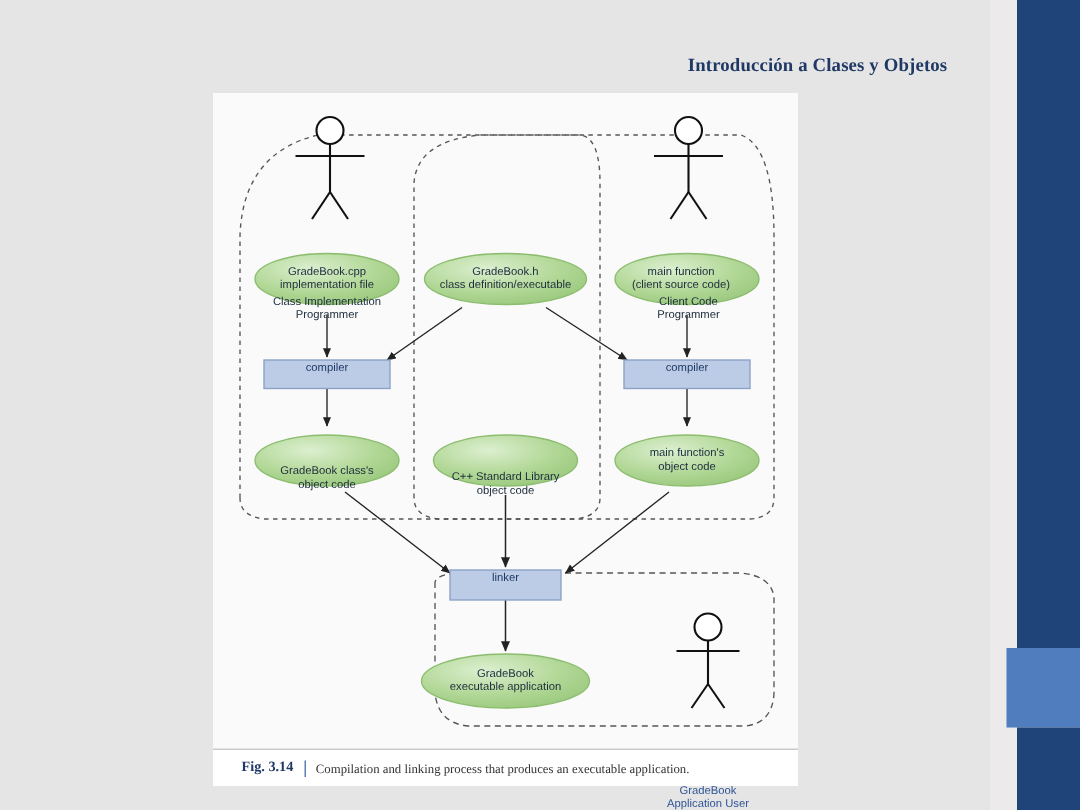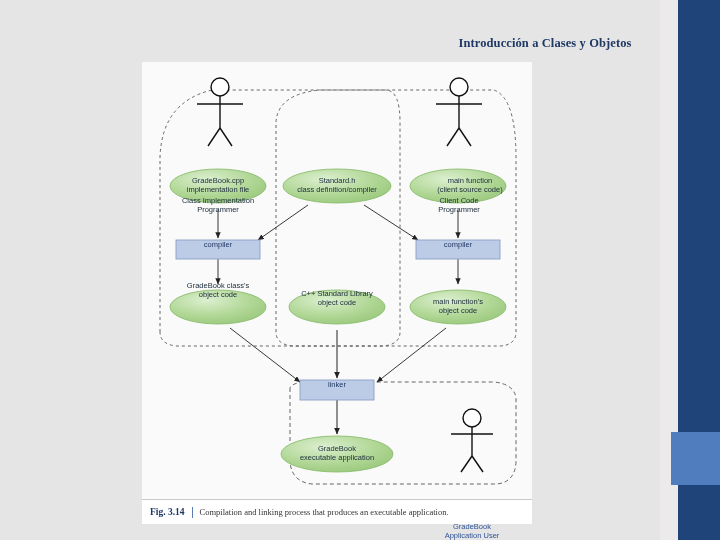--- a/index.html
+++ b/index.html
@@ -29,21 +29,21 @@
   .figure{
     position:absolute;left:142px;top:62px;width:390px;height:462px;
     background:#fafafa;
   }
   .fig-canvas{position:absolute;left:0;top:0;width:390px;height:440px;}
   .caption{
     position:absolute;left:0;bottom:0;width:390px;height:24px;
     border-top:1px solid #c9c9c9;background:#fff;
     display:flex;align-items:center;
   }
-  .cap-num{font-weight:bold;font-size:9.5px;color:#1f3864;margin-left:8px;}
+  .cap-num{font-weight:bold;font-size:9.5px;color:#1f3864;margin-left:19px;}
   .cap-div{width:1px;height:11px;background:#5b7fb5;margin:0 7px;}
   .cap-text{font-size:8.5px;color:#333;}
 
   
   .node{position:absolute;box-sizing:border-box;}
   .ellipse{
     border-radius:50%;
     background:radial-gradient(circle at 38% 32%, #d6ebc8 0%, #aed693 58%, #9ccb80 100%);
     border:1px solid #87b96b;
     display:flex;flex-direction:column;align-items:center;justify-content:center;
@@ -169,33 +169,33 @@
     <div class="actor-label blue" style="left:270px;top:412px;width:120px;">
       <div>GradeBook</div>
       <div>Application User</div>
     </div>
 
     <div class="node ellipse" style="left:28px;top:107px;width:96px;height:34px;background:none;border:none;">
       <div>GradeBook.cpp</div>
       <div>implementation file</div>
     </div>
     <div class="node ellipse" style="left:141px;top:107px;width:108px;height:34px;background:none;border:none;">
-      <div>Standard.h</div>
-      <div>class definition/compiler</div>
-    </div>
-    <div class="node ellipse" style="left:280px;top:107px;width:96px;height:34px;background:none;border:none;align-items:center;">
+      <div>GradeBook.h</div>
+      <div>class definition/executable</div>
+    </div>
+    <div class="node ellipse" style="left:264px;top:107px;width:96px;height:34px;background:none;border:none;align-items:center;">
       <div>main function</div>
       <div>(client source code)</div>
     </div>
 
-    <div class="node ellipse" style="left:28px;top:212px;width:96px;height:34px;background:none;border:none;text-align:center;">
+    <div class="node ellipse" style="left:28px;top:240px;width:96px;height:34px;background:none;border:none;text-align:center;">
       <div>GradeBook class's</div>
       <div>object code</div>
     </div>
-    <div class="node ellipse" style="left:147px;top:220px;width:96px;height:34px;background:none;border:none;">
+    <div class="node ellipse" style="left:147px;top:244px;width:96px;height:34px;background:none;border:none;">
       <div>C++ Standard Library</div>
       <div>object code</div>
     </div>
     <div class="node ellipse" style="left:268px;top:228px;width:96px;height:34px;background:none;border:none;align-items:center;">
       <div>main function's</div>
       <div>object code</div>
     </div>
 
     <div class="node ellipse" style="left:139px;top:375px;width:112px;height:34px;background:none;border:none;">
       <div>GradeBook</div>

